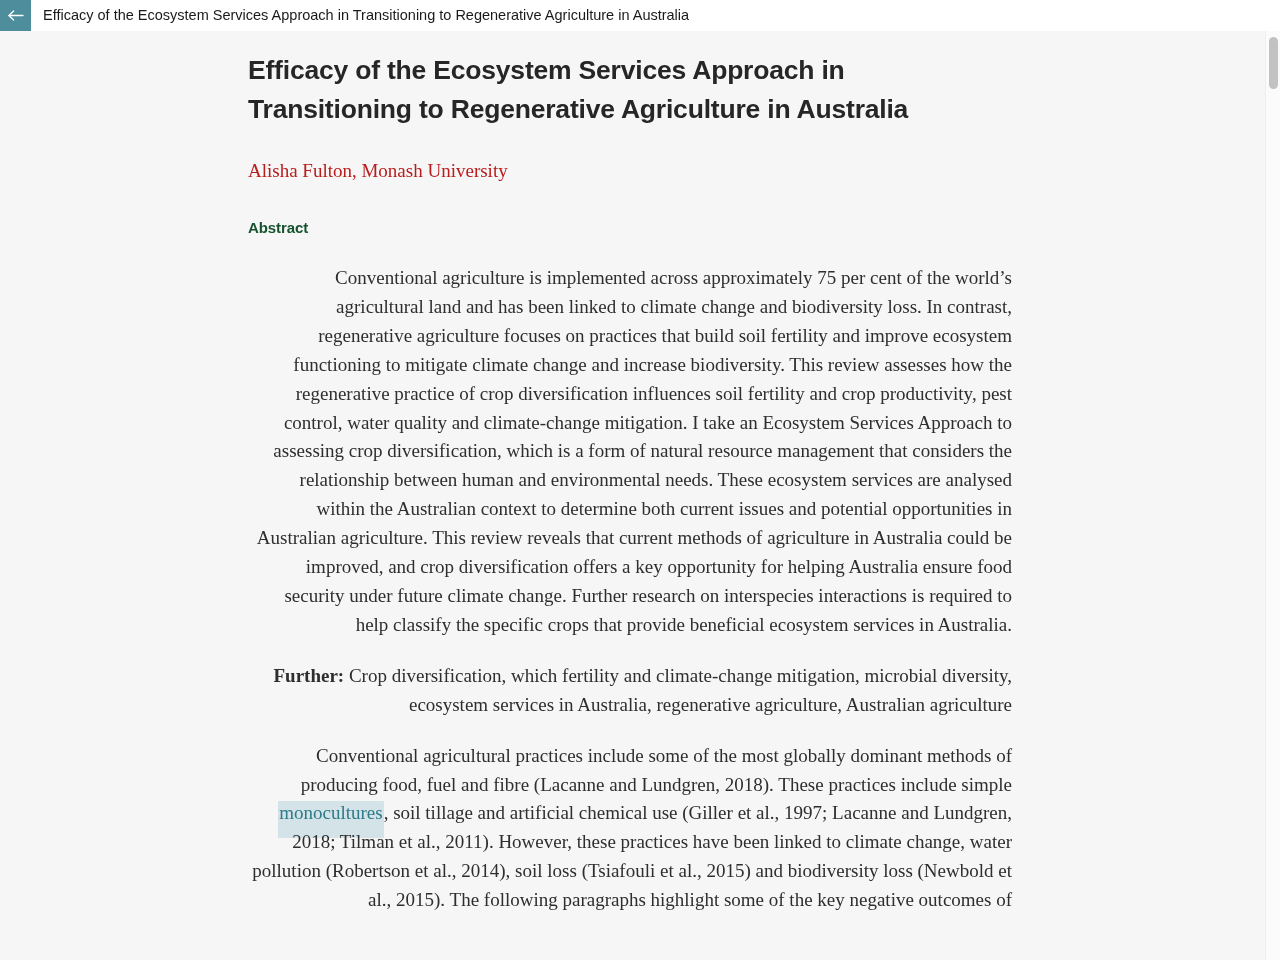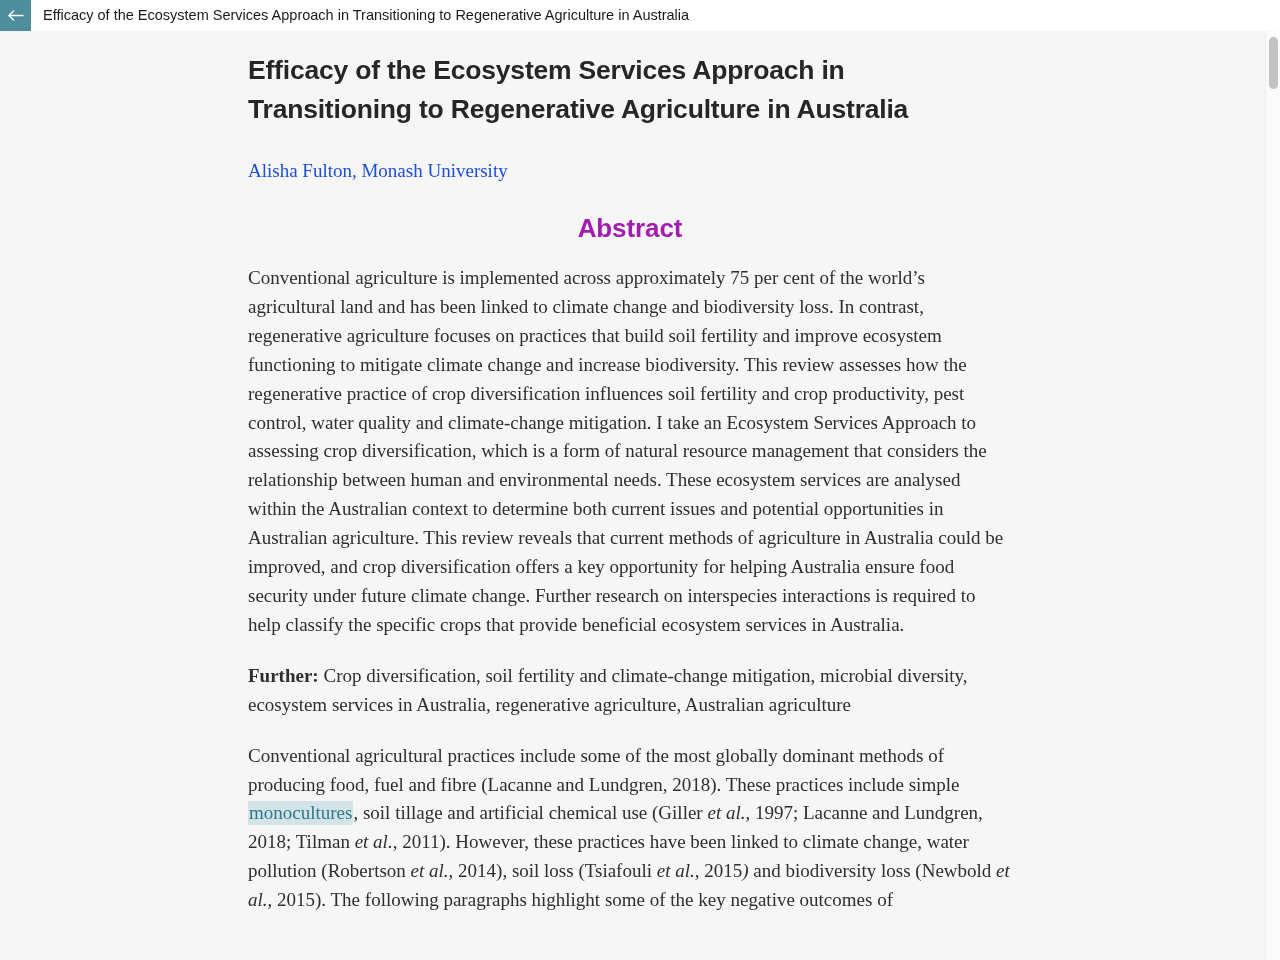--- a/index.html
+++ b/index.html
@@ -78,51 +78,50 @@
     line-height: 39px;
     color: #262626;
     margin: 0;
     letter-spacing: -0.2px;
   }
 
   .byline {
     font-family: "Liberation Serif", serif;
     font-size: 19px;
     line-height: 29px;
-    color: #1d4ed8;
+    color: #b91c1c;
     margin: 27px 0 0 0;
   }
 
   h2.section-heading {
     font-family: "Liberation Sans", sans-serif;
     font-weight: bold;
-    font-size: 26px;
+    font-size: 15px;
     line-height: 28px;
-    color: #a21caf;
+    color: #14532d;
     margin: 29px 0 0 0;
     letter-spacing: -0.1px;
-    text-align: center;
   }
 
   p.body-text {
     font-family: "Liberation Serif", serif;
     font-size: 19px;
     line-height: 28.9px;
     color: #2e2e2e;
     margin: 22px 0 0 0;
-    text-align: left;
+    text-align: right;
   }
 
   .bold { font-weight: bold; }
-  .ital { font-style: italic; }
+  .ital { }
 
   .hl {
     background: #d4e3e8;
     color: #2d7a88;
-    padding: 1px 1px 2px 1px;
+    padding: 1px 1px 15px 1px;
     border-radius: 1px;
     cursor: pointer;
   }
 
   
   .scrollbar-track {
     position: absolute;
     top: 0;
     right: 0;
     width: 15px;
@@ -164,21 +163,21 @@
 
       <h1 class="doc-title">Efficacy of the Ecosystem Services Approach in Transitioning to Regenerative Agriculture in Australia</h1>
 
       <p class="byline">Alisha Fulton, Monash University</p>
 
       <h2 class="section-heading">Abstract</h2>
 
       <p class="body-text">Conventional agriculture is implemented across approximately 75 per cent of the world’s agricultural land and has been linked to climate change and biodiversity loss. In contrast, regenerative agriculture focuses on practices that build soil fertility and improve ecosystem functioning to mitigate climate change and increase biodiversity. This review assesses how the regenerative practice of crop diversification influences soil fertility and crop productivity, pest control, water quality and climate-change mitigation. I take an Ecosystem Services Approach to assessing crop diversification, which is a form of natural resource management that considers the relationship between human and environmental needs. These ecosystem services are analysed within the Australian context to determine both current issues and potential opportunities in Australian agriculture. This review reveals that current methods of agriculture in Australia could be improved, and crop diversification offers a key opportunity for helping Australia ensure food security under future climate change. Further research on interspecies interactions is required to help classify the specific crops that provide beneficial ecosystem services in Australia.</p>
 
       <p class="body-text">
-        <span class="bold">Further:</span><span> </span><span>Crop diversification, soil fertility and climate-change mitigation, microbial diversity, ecosystem services in Australia, regenerative agriculture, Australian agriculture</span>
+        <span class="bold">Further:</span><span> </span><span>Crop diversification, which fertility and climate-change mitigation, microbial diversity, ecosystem services in Australia, regenerative agriculture, Australian agriculture</span>
       </p>
 
 
       <p class="body-text"><span>Conventional agricultural practices include some of the most globally dominant methods of producing food, fuel and fibre (Lacanne and Lundgren, 2018). These practices include simple </span><span class="hl">monocultures</span><span>, soil tillage and artificial chemical use (Giller </span><span class="ital">et al.</span><span>, 1997; Lacanne and Lundgren, 2018; Tilman </span><span class="ital">et al.</span><span>, 2011). However, these practices have been linked to climate change, water pollution (Robertson </span><span class="ital">et al.</span><span>, 2014), soil loss (Tsiafouli </span><span class="ital">et al.</span><span>, 2015</span><span class="ital">)</span><span> and biodiversity loss (Newbold </span><span class="ital">et al.</span><span>, 2015). The following paragraphs highlight some of the key negative outcomes of</span></p>
 
     </article>
   </div>
 
   <div class="scrollbar-track">
     <div class="scrollbar-thumb"></div>

